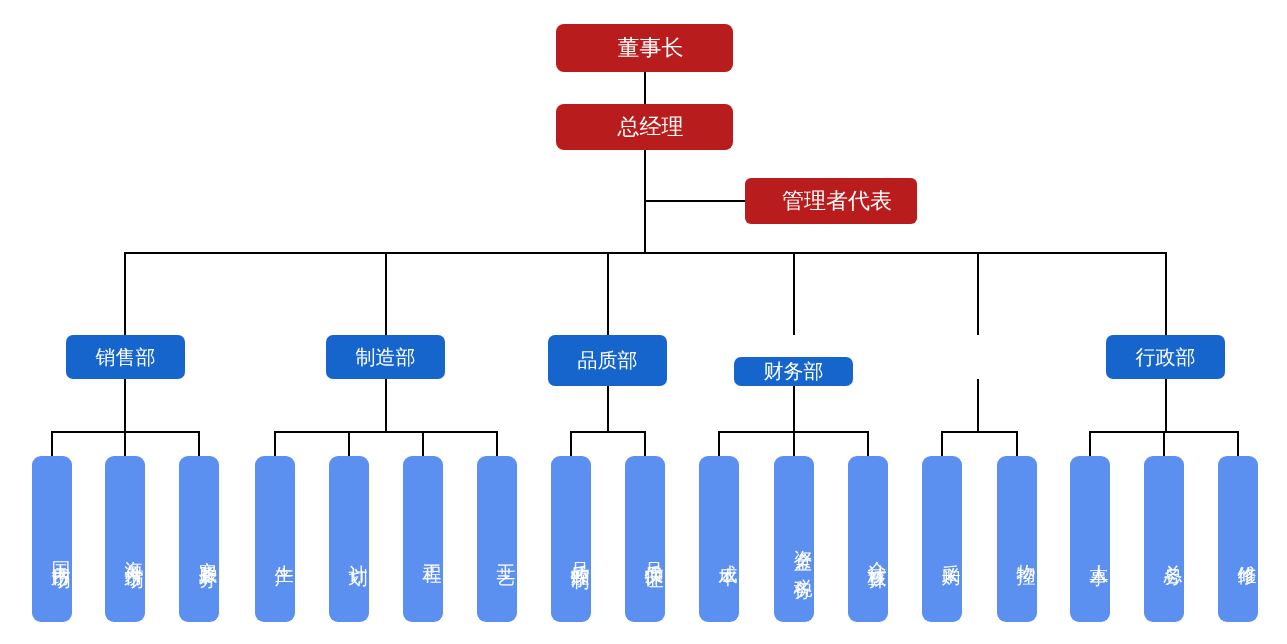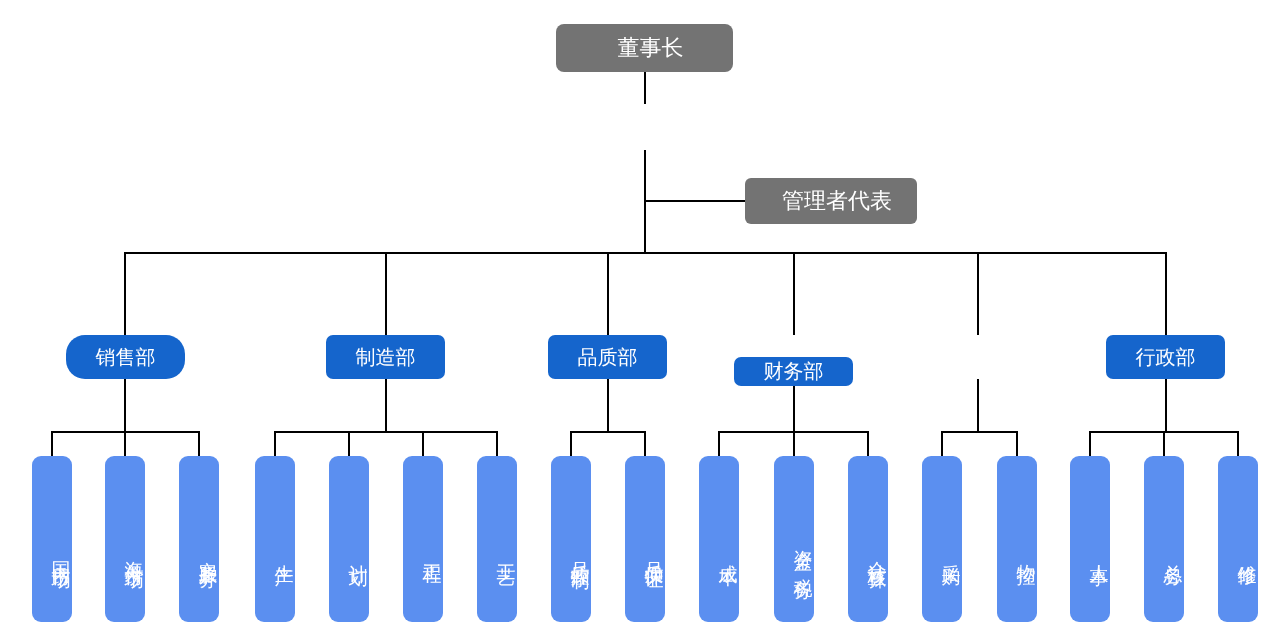--- a/index.html
+++ b/index.html
@@ -17,21 +17,21 @@
     align-items:center;
     justify-content:center;
     color:#ffffff;
     border-radius:7px;
     text-align:center;
     line-height:1.15;
     white-space:nowrap;
     z-index:3;
   }
   .node.lvl-exec{
-    background:#737373;
+    background:#b91c1c;
     font-size:22px;
     border-radius:8px;
     padding-left:12px;
   }
   .node.lvl-dept{
     background:#1565cc;
     font-size:20px;
     border-radius:7px;
   }
   .node.lvl-leaf{
@@ -55,45 +55,48 @@
 </style>
 </head>
 <body>
 
 <div id="chart">
 
   <div class="node lvl-exec" style="left:556px;top:24px;width:177px;height:48px;">
     <span>董事长</span>
   </div>
 
+  <div class="node lvl-exec" style="left:556px;top:104px;width:177px;height:46px;">
+    <span>总经理</span>
+  </div>
 
   <div class="node lvl-exec" style="left:745px;top:178px;width:172px;height:46px;border-radius:6px;">
     <span>管理者代表</span>
   </div>
 
   <div class="ln v" style="left:644px;top:72px;height:32px;"></div>
   <div class="ln v" style="left:644px;top:150px;height:103px;"></div>
   <div class="ln h" style="left:644px;top:200px;width:101px;"></div>
 
   <div class="ln h" style="left:124px;top:252px;width:1042px;"></div>
 
   <div class="ln v" style="left:124px;top:252px;height:83px;"></div>
   <div class="ln v" style="left:385px;top:252px;height:83px;"></div>
   <div class="ln v" style="left:607px;top:252px;height:83px;"></div>
   <div class="ln v" style="left:793px;top:252px;height:83px;"></div>
   <div class="ln v" style="left:977px;top:252px;height:83px;"></div>
   <div class="ln v" style="left:1165px;top:252px;height:83px;"></div>
 
-  <div class="node lvl-dept" style="left:66px;top:335px;width:119px;height:44px;border-radius:19px;">
+  <div class="node lvl-dept" style="left:66px;top:335px;width:119px;height:44px;">
     <span>销售部</span>
   </div>
   <div class="node lvl-dept" style="left:326px;top:335px;width:119px;height:44px;text-align:right;">
     <span>制造部</span>
   </div>
-  <div class="node lvl-dept" style="left:548px;top:335px;width:119px;height:44px;">
+  <div class="node lvl-dept" style="left:548px;top:335px;width:119px;height:51px;">
     <span>品质部</span>
   </div>
   <div class="node lvl-dept" style="left:734px;top:317px;width:119px;height:29px;margin-top:40px;">
     <span>财务部</span>
   </div>
   <div class="node lvl-dept" style="left:1106px;top:335px;width:119px;height:44px;font-family:Liberation Serif, serif;">
     <span>行政部</span>
   </div>
 
   <div class="ln v" style="left:124px;top:379px;height:53px;"></div>

